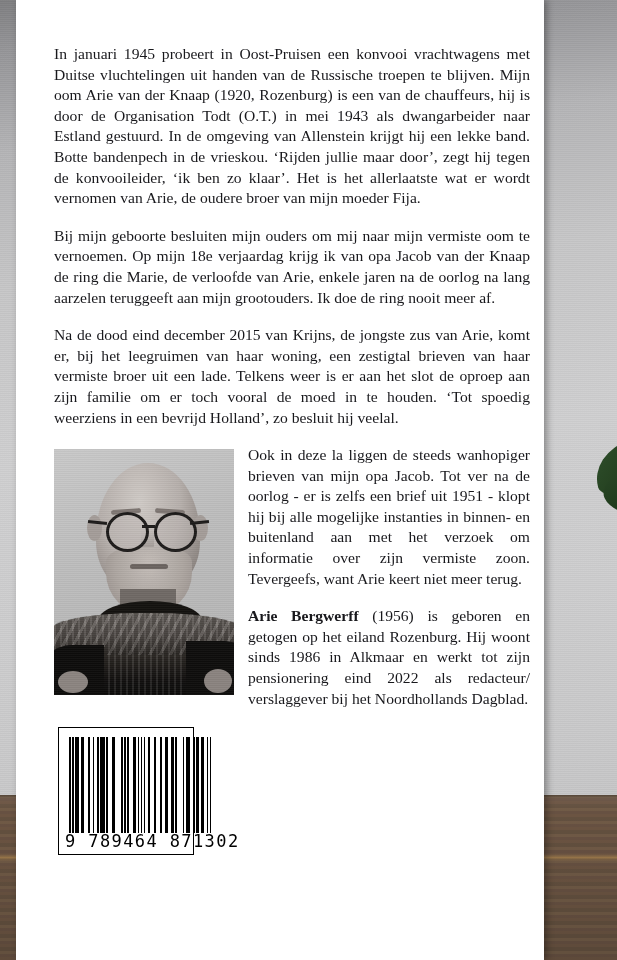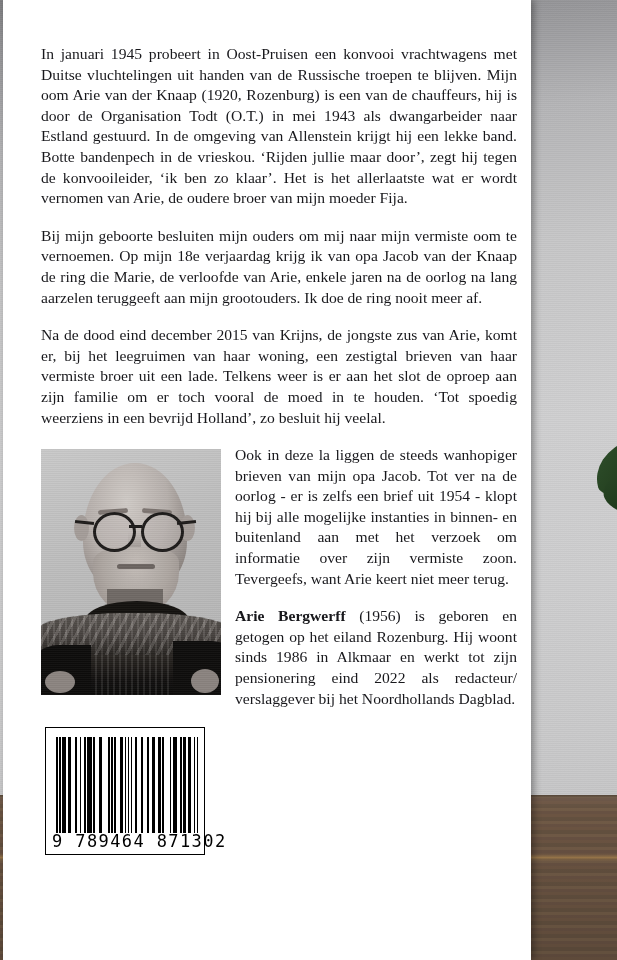--- a/index.html
+++ b/index.html
@@ -45,21 +45,21 @@
   }
   .leaf2{
     position:absolute;left:604px;top:470px;width:58px;height:44px;
     background:linear-gradient(135deg,#2a4726 0%,#1e3a1b 60%,#162d14 100%);
     border-radius:55% 45% 50% 50% / 60% 65% 35% 40%;
     transform:rotate(10deg);
   }
 
   
   .cover{
-    position:absolute;left:3px;top:0;width:528px;height:960px;
+    position:absolute;left:16px;top:0;width:528px;height:960px;
     background:#ffffff;
     box-shadow:3px 0 7px rgba(0,0,0,0.34);
   }
   .cover-inner{position:absolute;left:0;top:0;width:528px;height:960px;}
 
   
   .textcol{
     position:absolute;left:38px;top:44px;width:476px;
   }
   p.blurb{
@@ -129,21 +129,21 @@
   .ph-grain{
     position:absolute;inset:0;
     background:repeating-linear-gradient(0deg,rgba(255,255,255,0.035) 0px,rgba(255,255,255,0.035) 1px,rgba(0,0,0,0.03) 1px,rgba(0,0,0,0.03) 2px);
   }
 
   .bioname{font-weight:bold;}
 
   
   .barcode-box{
     position:absolute;left:42px;top:727px;
-    width:160px;height:128px;
+    width:136px;height:128px;
     border:1.5px solid #000;
     background:#fff;
     box-sizing:border-box;
     text-decoration:underline;
   }
   .bars{
     position:absolute;left:10px;top:9px;width:142px;height:96px;
     display:flex;align-items:stretch;
   }
   .bars span{display:block;background:#000;}
@@ -201,21 +201,21 @@
           <div class="ph-collar"></div>
           <div class="ph-sweater"></div>
           <div class="ph-sweater-knit"></div>
           <div class="ph-shoulderL"></div>
           <div class="ph-shoulderR"></div>
           <div class="ph-handL"></div>
           <div class="ph-handR"></div>
           <div class="ph-grain"></div>
         </div>
 
-        <p class="blurb">Ook in deze la liggen de steeds wanhopiger brieven van mijn opa Jacob. Tot ver na de oorlog - er is zelfs een brief uit 1954 - klopt hij bij alle mogelijke instanties in binnen- en buitenland aan met het verzoek om informatie over zijn vermiste zoon. Tevergeefs, want Arie keert niet meer terug.</p>
+        <p class="blurb">Ook in deze la liggen de steeds wanhopiger brieven van mijn opa Jacob. Tot ver na de oorlog - er is zelfs een brief uit 1951 - klopt hij bij alle mogelijke instanties in binnen- en buitenland aan met het verzoek om informatie over zijn vermiste zoon. Tevergeefs, want Arie keert niet meer terug.</p>
 
         <p class="blurb last"><span class="bioname">Arie Bergwerff</span><span> (1956) is geboren en getogen op het eiland Rozenburg. Hij woont sinds 1986 in Alkmaar en werkt tot zijn pensionering eind 2022 als redacteur/ verslaggever bij het Noordhollands Dagblad.</span></p>
 
       </div>
 
       <div class="barcode-box">
         <div class="bars" id="bars">
             <span style="flex: 1 0 0px; background: rgb(0, 0, 0);"></span>
             <span style="flex: 1 0 0px; background: transparent;"></span>
             <span style="flex: 1 0 0px; background: rgb(0, 0, 0);"></span>

